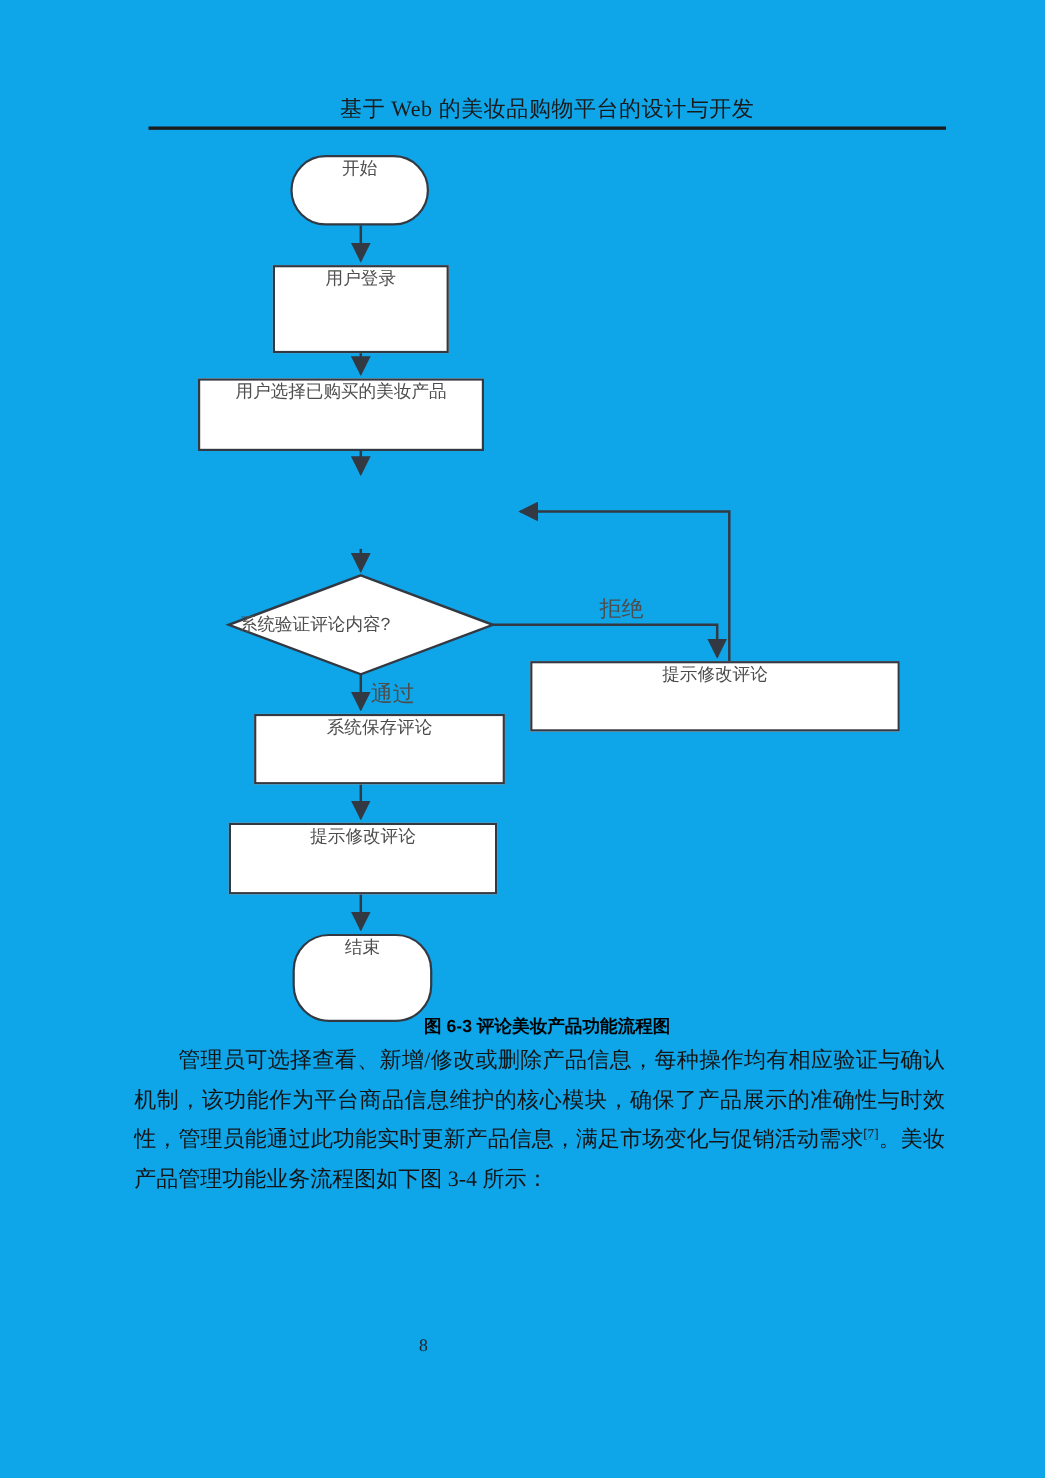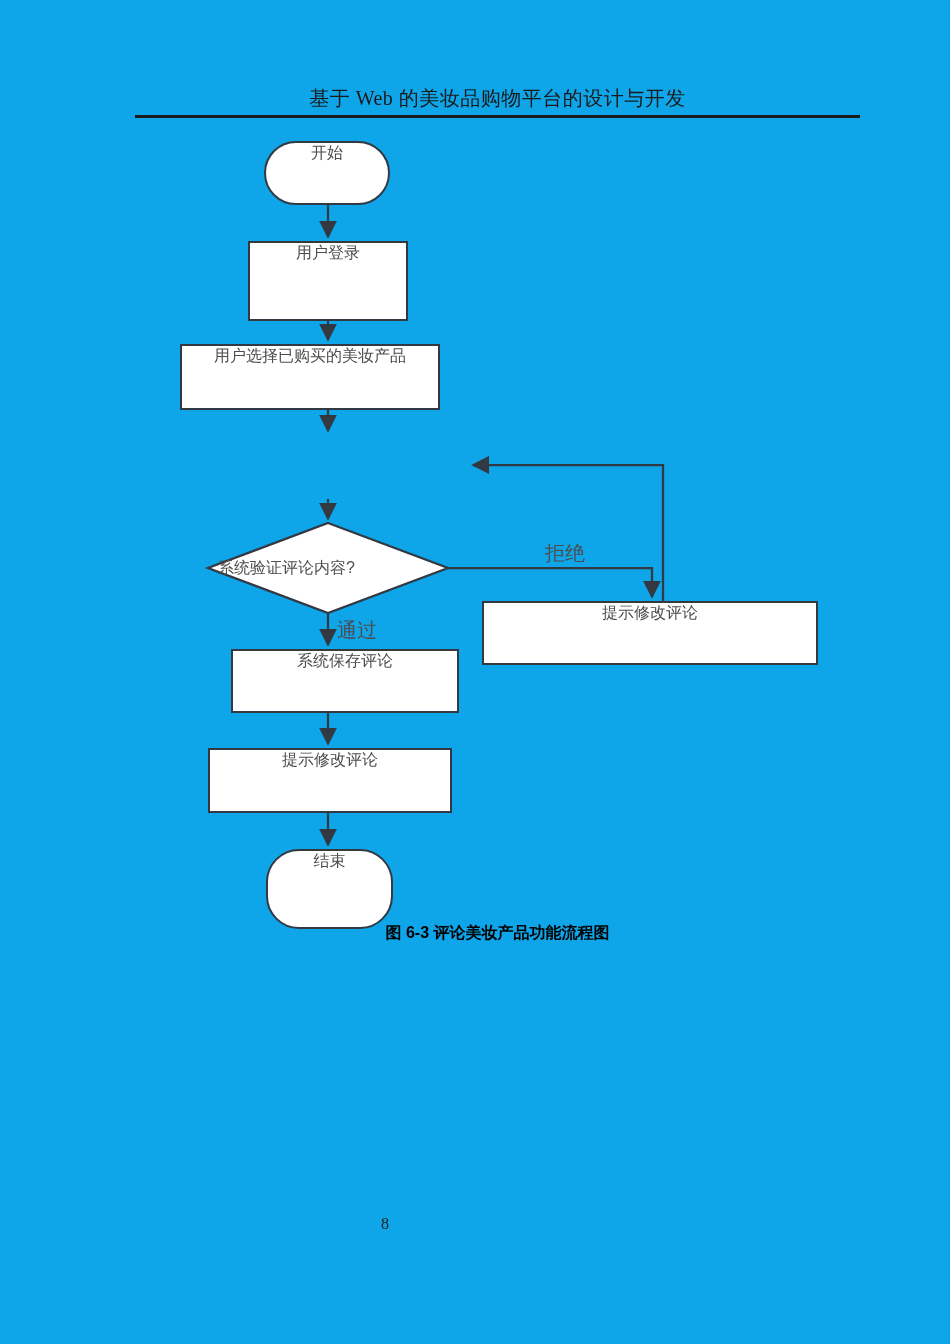--- a/index.html
+++ b/index.html
@@ -109,16 +109,17 @@
 
   <div class="node" style="left:482px;top:601px;width:336px;height:64px;">
     <span>提示修改评论</span>
   </div>
 
   <div class="edge-label edge-label-pass">通过</div>
   <div class="edge-label edge-label-reject">拒绝</div>
 
   <div class="figure-caption">图 6-3 评论美妆产品功能流程图</div>
 
+  <p class="body-text"><span>管理员可选择查看、新增/修改或删除产品信息，每种操作均有相应验证与确认机制，该功能作为平台商品信息维护的核心模块，确保了产品展示的准确性与时效性，管理员能通过此功能实时更新产品信息，满足市场变化与促销活动需求</span><sup>[7]</sup><span>。美妆产品管理功能业务流程图如下图 3-4 所示：</span></p>
 
   <div class="page-number">8</div>
 
 </div>
 
 </body></html>

